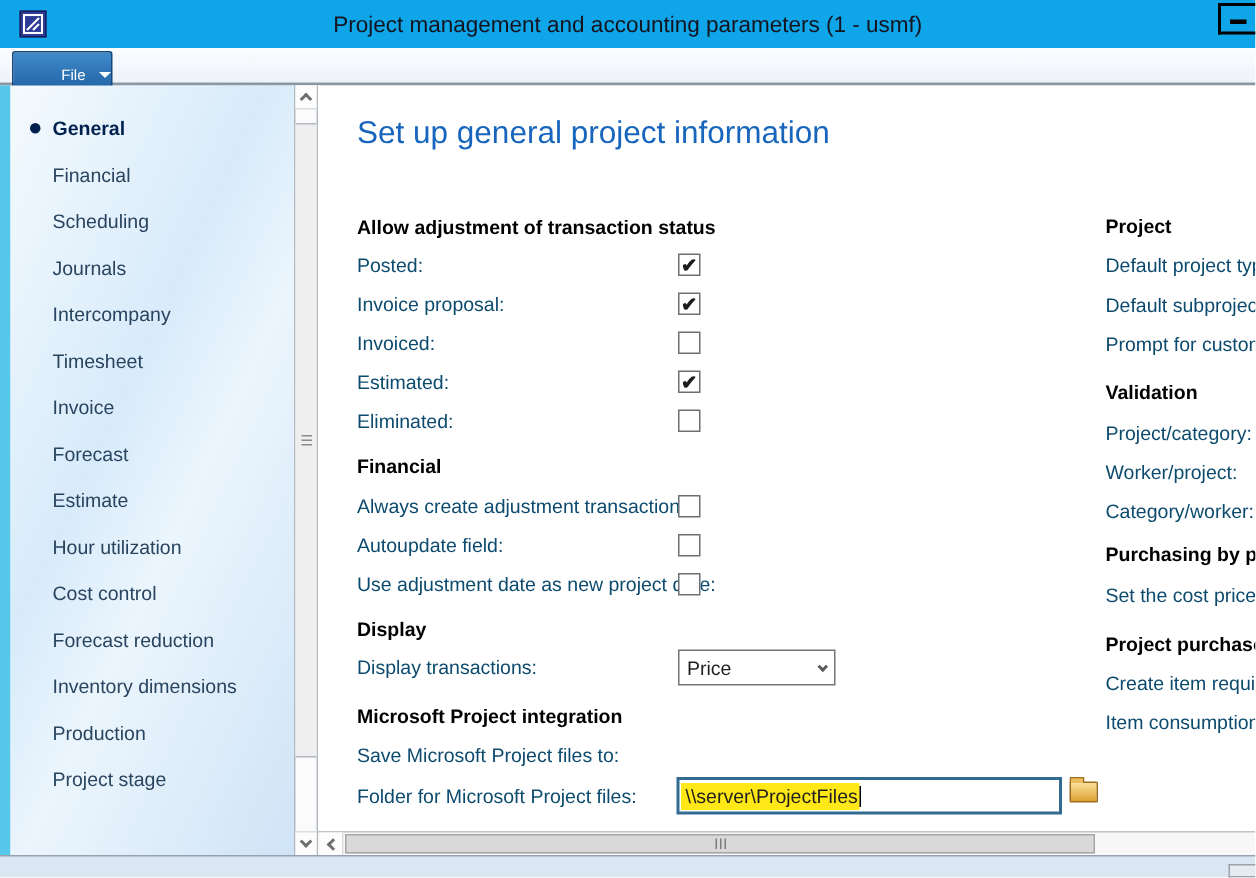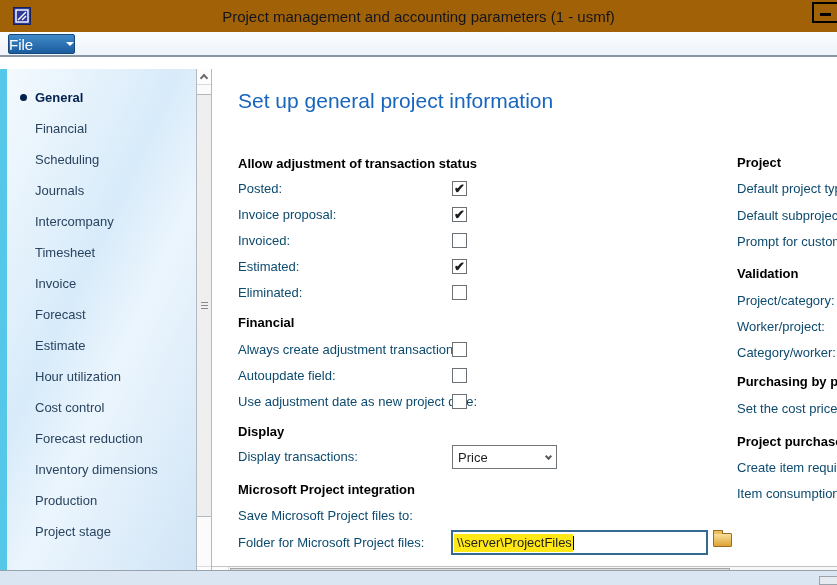--- a/index.html
+++ b/index.html
@@ -1,33 +1,33 @@
 <!DOCTYPE html>
 <html><head>
 <meta charset="utf-8">
 <style>
   * { margin:0; padding:0; box-sizing:border-box; }
   html,body { font-family:"Liberation Sans", sans-serif; }
   .window { position:relative; width:837px; height:585px; overflow:hidden; background:#fff; }
 
   
-  .titlebar { position:absolute; left:0; top:0; width:837px; height:32px; background:#a16207; display:flex; align-items:center; }
+  .titlebar { position:absolute; left:0; top:0; width:837px; height:32px; background:#0ea5e9; display:flex; align-items:center; }
   .app-icon { position:absolute; left:13px; top:7px; width:18px; height:18px; background:#2E3B96; border:1px solid #16205C; display:flex; align-items:center; justify-content:center; }
   .app-icon svg { display:block; }
   .win-title { position:absolute; left:0; right:0; top:0; height:32px; display:flex; align-items:center; justify-content:center; font-size:15px; color:#14141E; }
   .minbtn { position:absolute; right:0; top:2px; width:25px; height:21px; border:2px solid #000; border-right:none; display:flex; align-items:center; justify-content:center; cursor:pointer; }
   .minus { width:11px; height:3px; background:#000; margin-top:3px; }
 
   
   .menubar { position:absolute; left:0; top:32px; width:837px; height:25px; background:linear-gradient(#FBFDFF,#EEF3FA); border-bottom:2px solid #8997A4; }
-  .filebtn { position:absolute; left:8px; top:2px; width:67px; height:20px; background:linear-gradient(#418AC9,#1A5C9E); border:1px solid #15497D; border-radius:2px; color:#fff; font-size:15px; display:flex; align-items:center; justify-content:space-between; gap:9px; cursor:pointer; font-family:"Liberation Sans",sans-serif; }
+  .filebtn { position:absolute; left:8px; top:2px; width:67px; height:32px; background:linear-gradient(#418AC9,#1A5C9E); border:1px solid #15497D; border-radius:2px; color:#fff; font-size:10px; display:flex; align-items:center; justify-content:flex-end; gap:9px; cursor:pointer; font-family:"Liberation Sans",sans-serif; }
   .caret-down { width:0; height:0; border-left:4px solid transparent; border-right:4px solid transparent; border-top:4px solid #fff; }
 
   
-  .content { position:absolute; left:0; top:57px; width:837px; height:513px; display:flex;margin-top:12px; }
+  .content { position:absolute; left:0; top:57px; width:837px; height:513px; display:flex; }
   .leftedge { width:7px; background:#55C7E9; }
   .sidebar { width:189px; height:513px; background:linear-gradient(115deg,#F4FAFE 0%,#D8EBFA 40%,#EBF5FD 58%,#CFE4F6 100%); padding-top:13px; }
   .side-item { height:31px; display:flex; align-items:center; padding-left:13px; font-size:13px; color:#29445F; cursor:pointer; }
   .side-item .bullet { width:7px; height:7px; border-radius:50%; background:#00204E; margin-right:8px; visibility:hidden; }
   .side-item.selected { color:#00204E; font-weight:bold; }
   .side-item.selected .bullet { visibility:visible; }
 
   
   .vscroll { position:relative; width:16px; height:513px; background:#FBFBFC; border-left:1px solid #B3B9C0; border-right:1px solid #B3B9C0; }
   .vs-arrow { position:absolute; left:0; width:14px; height:16px; background:#FDFDFD; display:flex; align-items:center; justify-content:center; cursor:pointer; }

